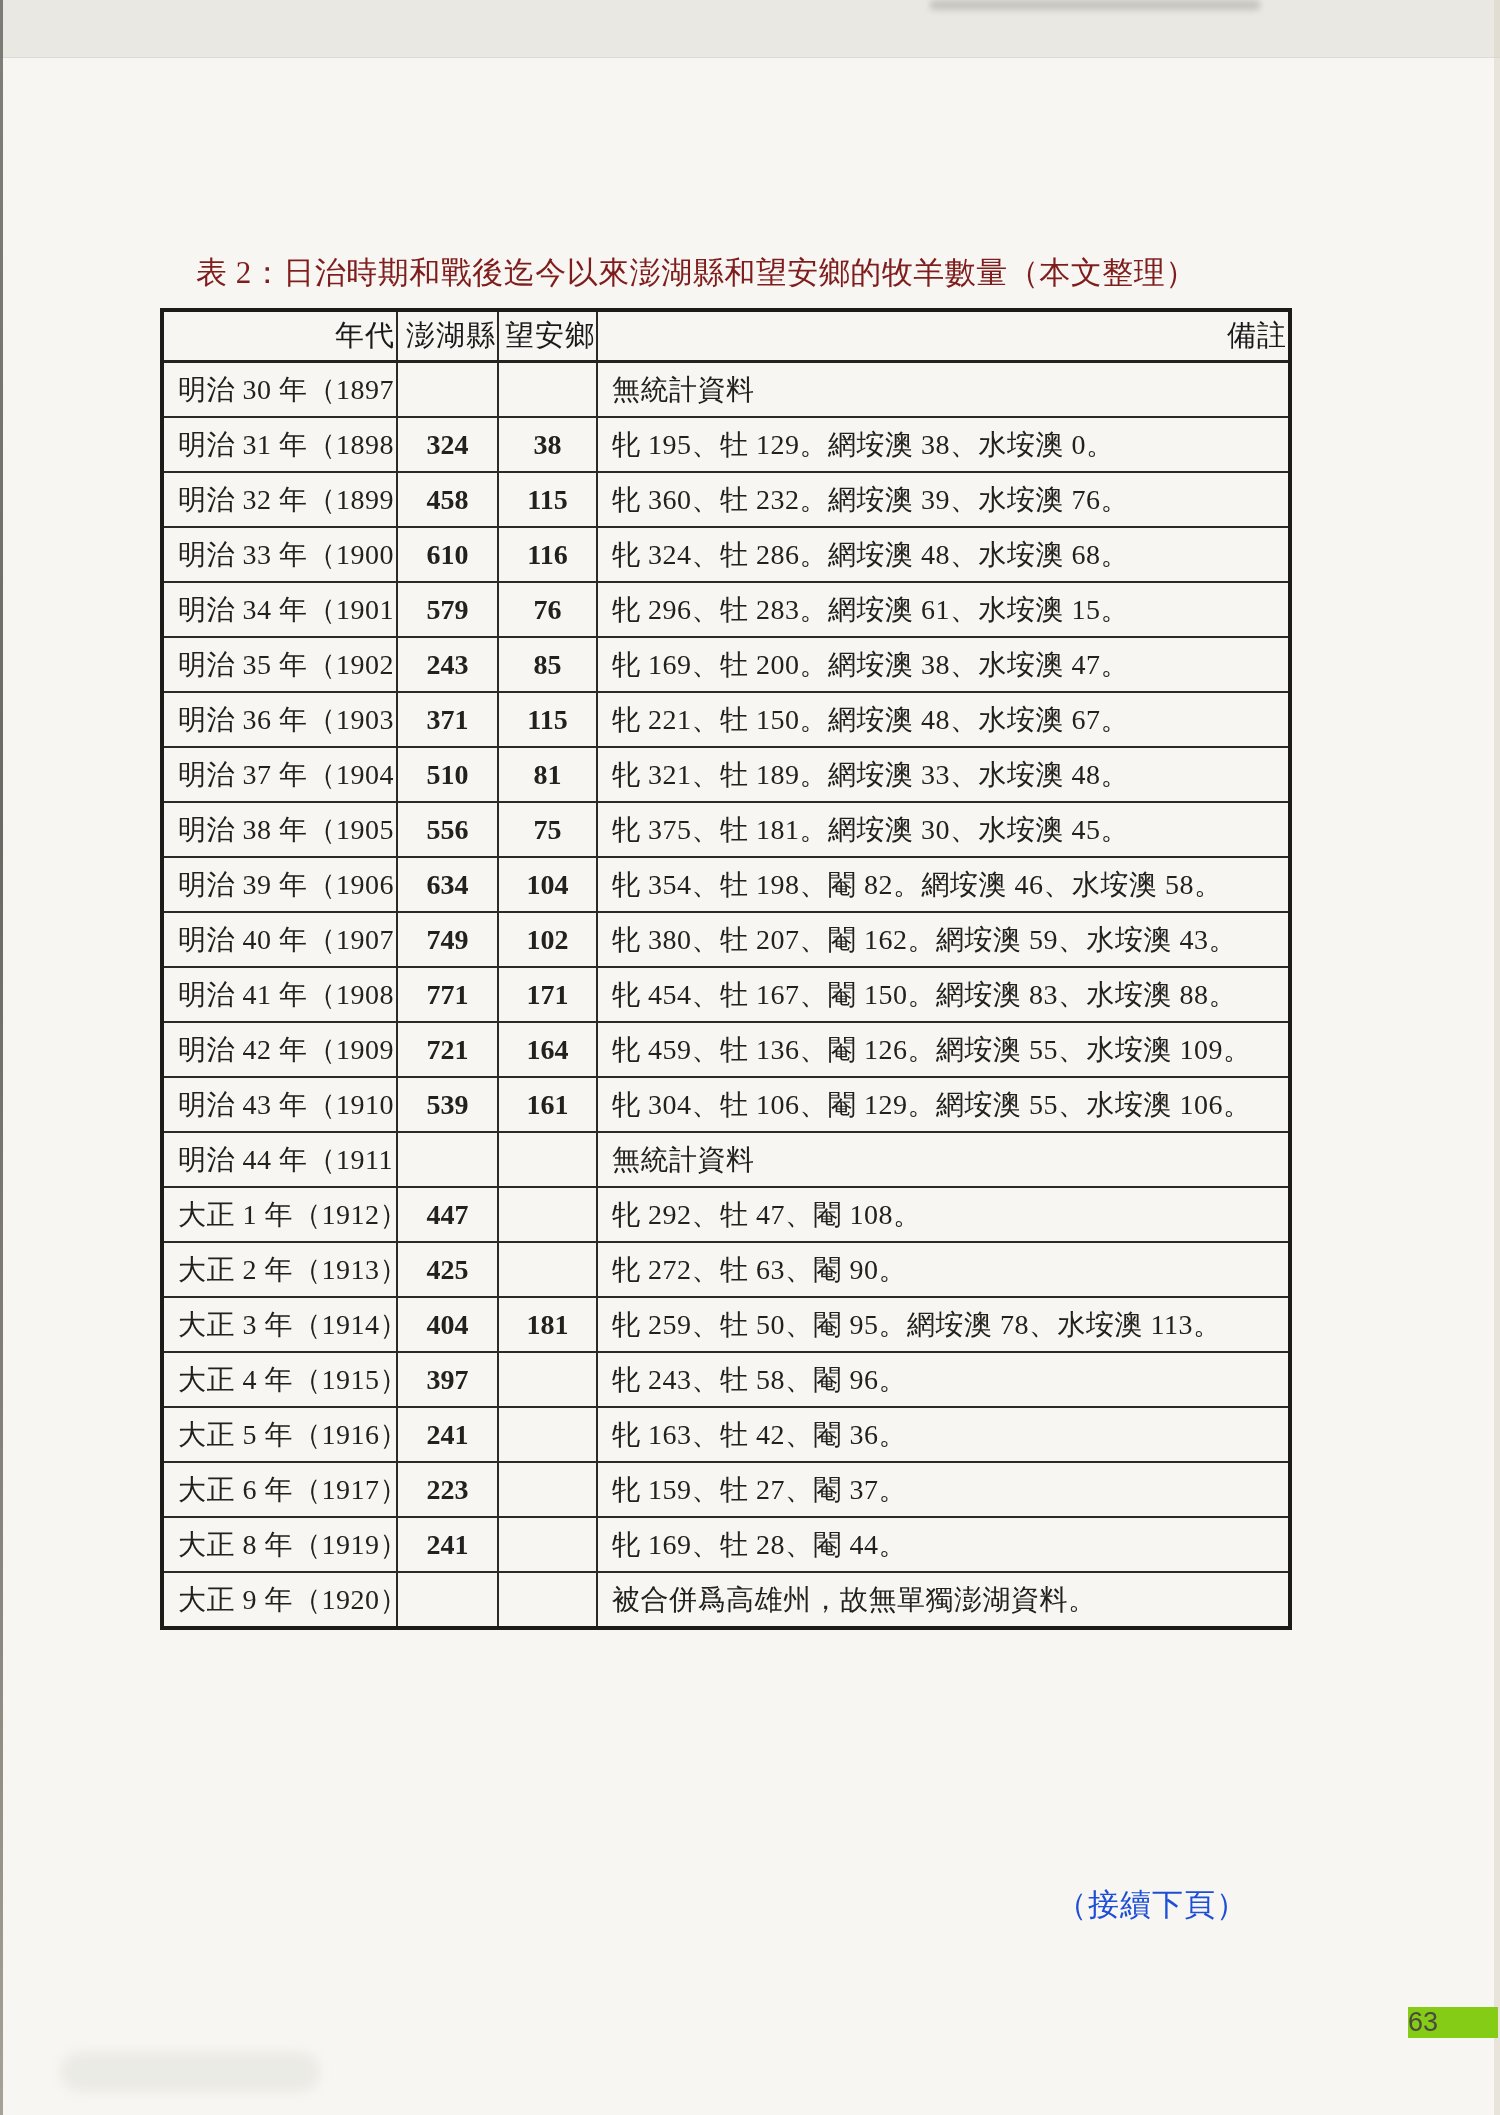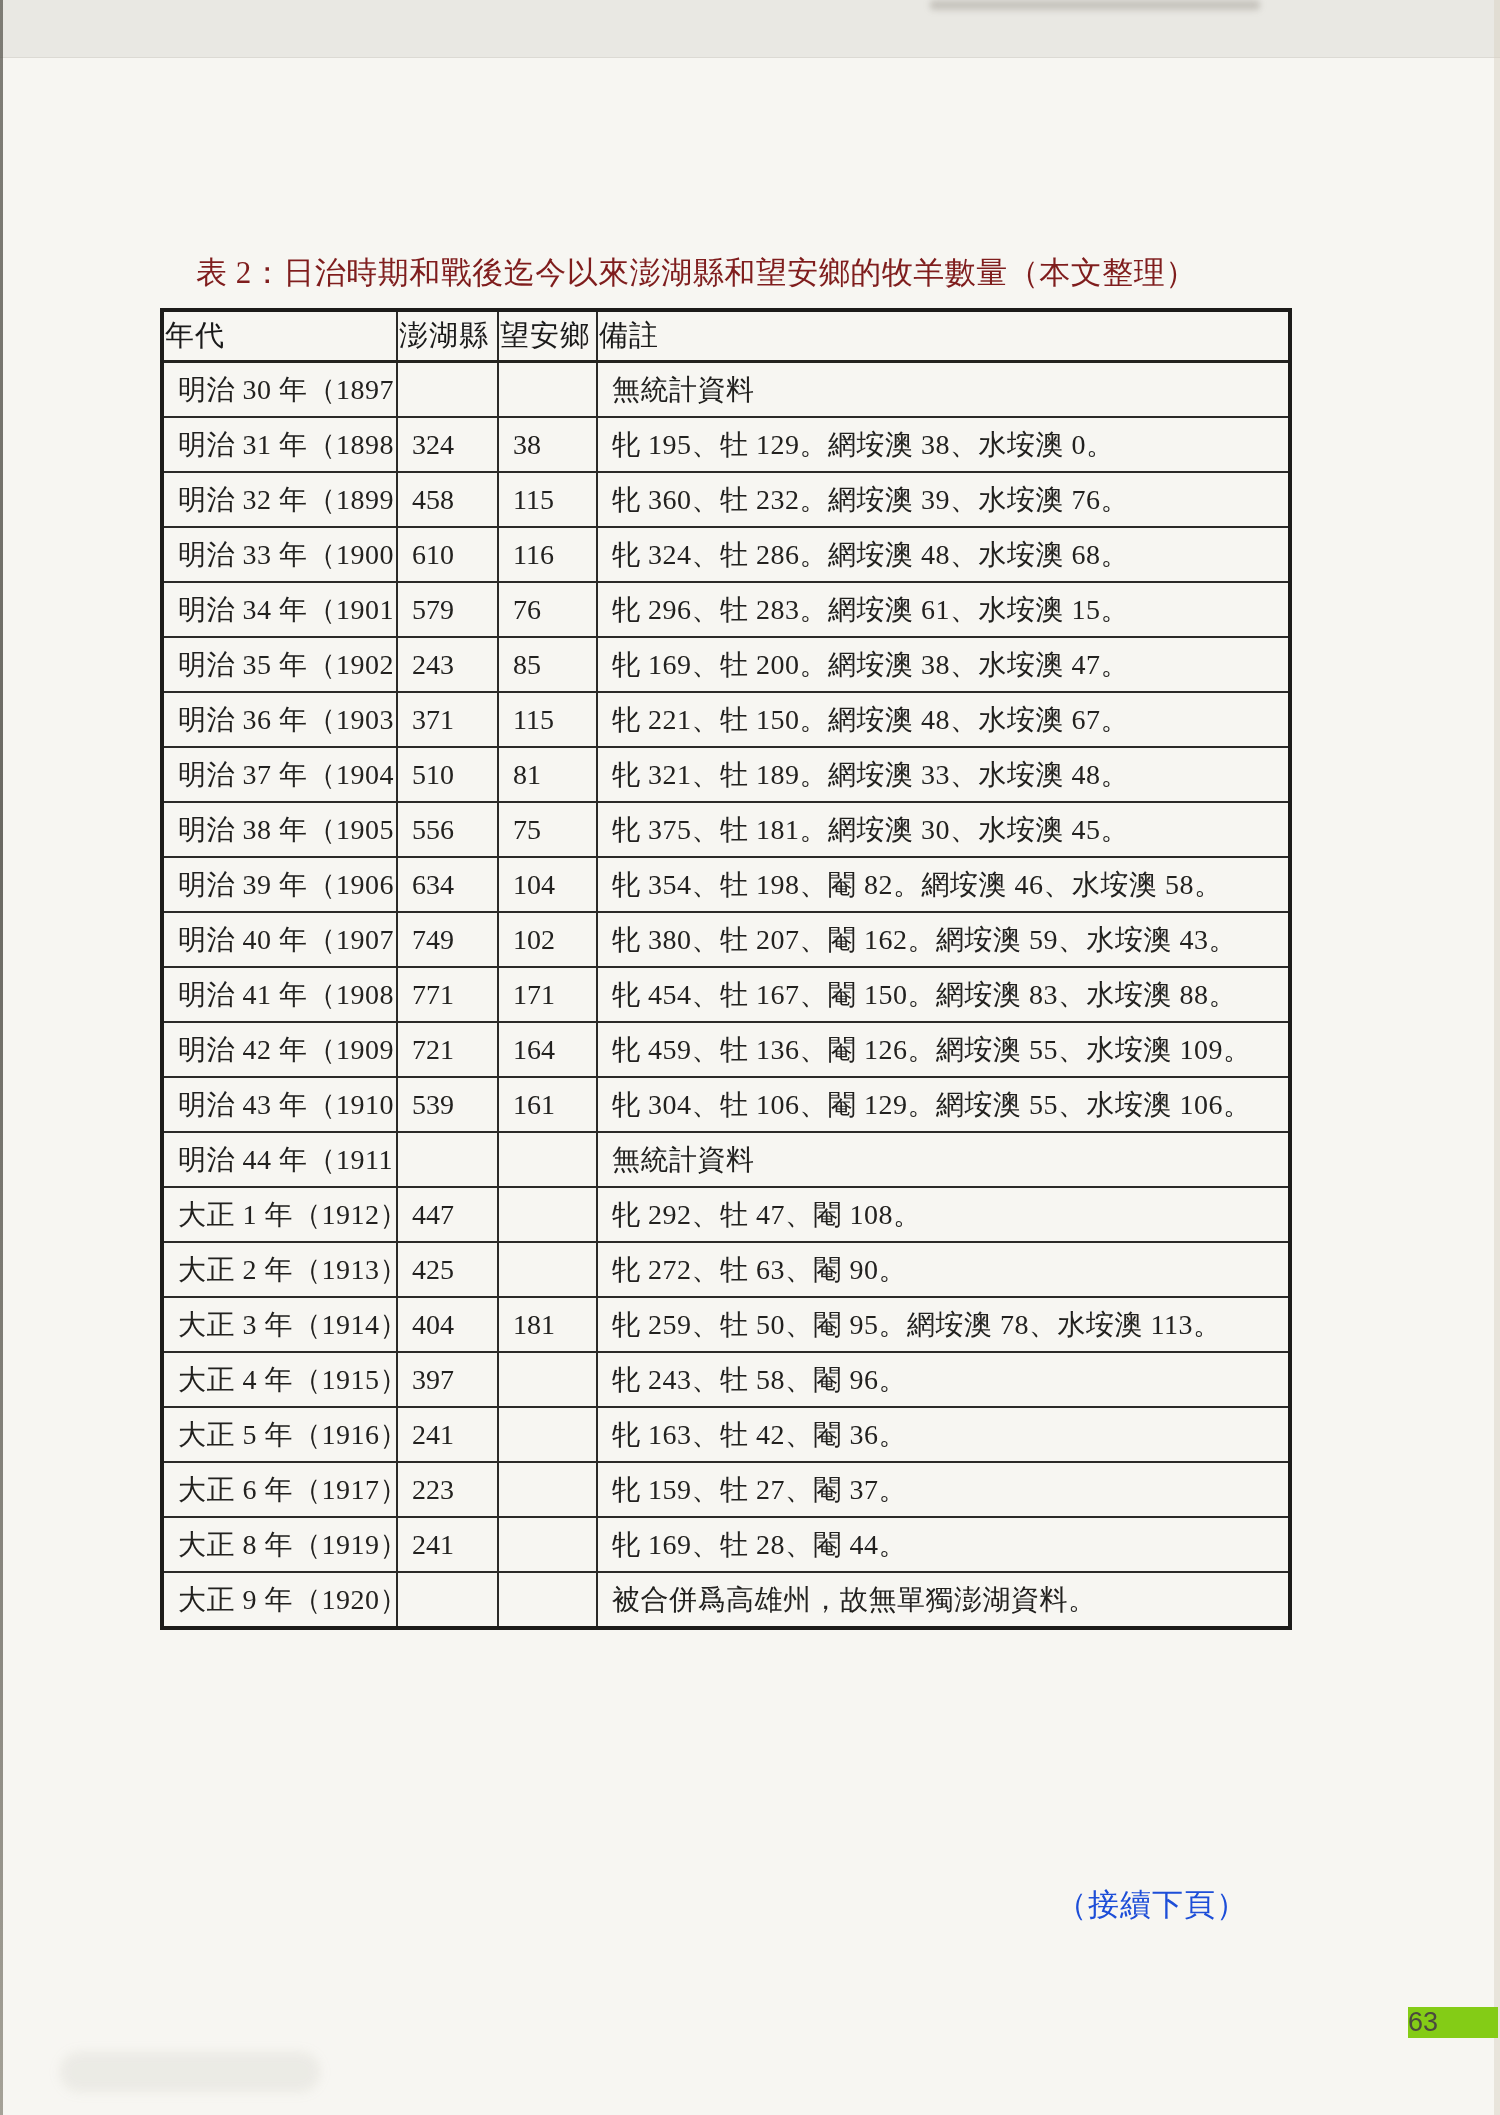--- a/index.html
+++ b/index.html
@@ -46,31 +46,31 @@
     border-collapse: collapse;
     table-layout: fixed;
     background: transparent;
   }
   table.sheep-table, table.sheep-table th, table.sheep-table td {
     border: 2px solid #2b2a28;
   }
   table.sheep-table { border: 4px solid #1d1c1a; }
   table.sheep-table th {
     height: 46px; font-weight: normal; font-size: 29px;
-    text-align: left; letter-spacing: 1px; color: #1a1a1a;
+    text-align: right; letter-spacing: 1px; color: #1a1a1a;
     border-bottom: 3px solid #24231f;
   }
   table.sheep-table td {
     font-size: 28px; line-height: 38px;
     padding: 6px 14px; height: 41px;
     color: #22211f; vertical-align: middle;
     overflow: hidden;
   }
   td.col-year { text-align: left; letter-spacing: 0.5px; white-space: nowrap; }
-  td.col-num  { text-align: left; padding-right: 16px; font-variant-numeric: lining-nums; }
+  td.col-num  { text-align: center; padding-right: 16px; font-variant-numeric: lining-nums; font-weight: bold; }
   td.col-note { text-align: justify; text-justify: inter-ideograph; letter-spacing: 0.5px; }
   .footer-note {
     position: absolute; top: 1884px; left: 0; width: 1248px;
     text-align: right; font-size: 31px; letter-spacing: 1px; color: #1d4ed8;
   }
   .page-badge {
     position: absolute; left: 1408px; top: 2007px;
     width: 90px; height: 31px;
     background: #84cc16;
     color: #4b4a3e;

